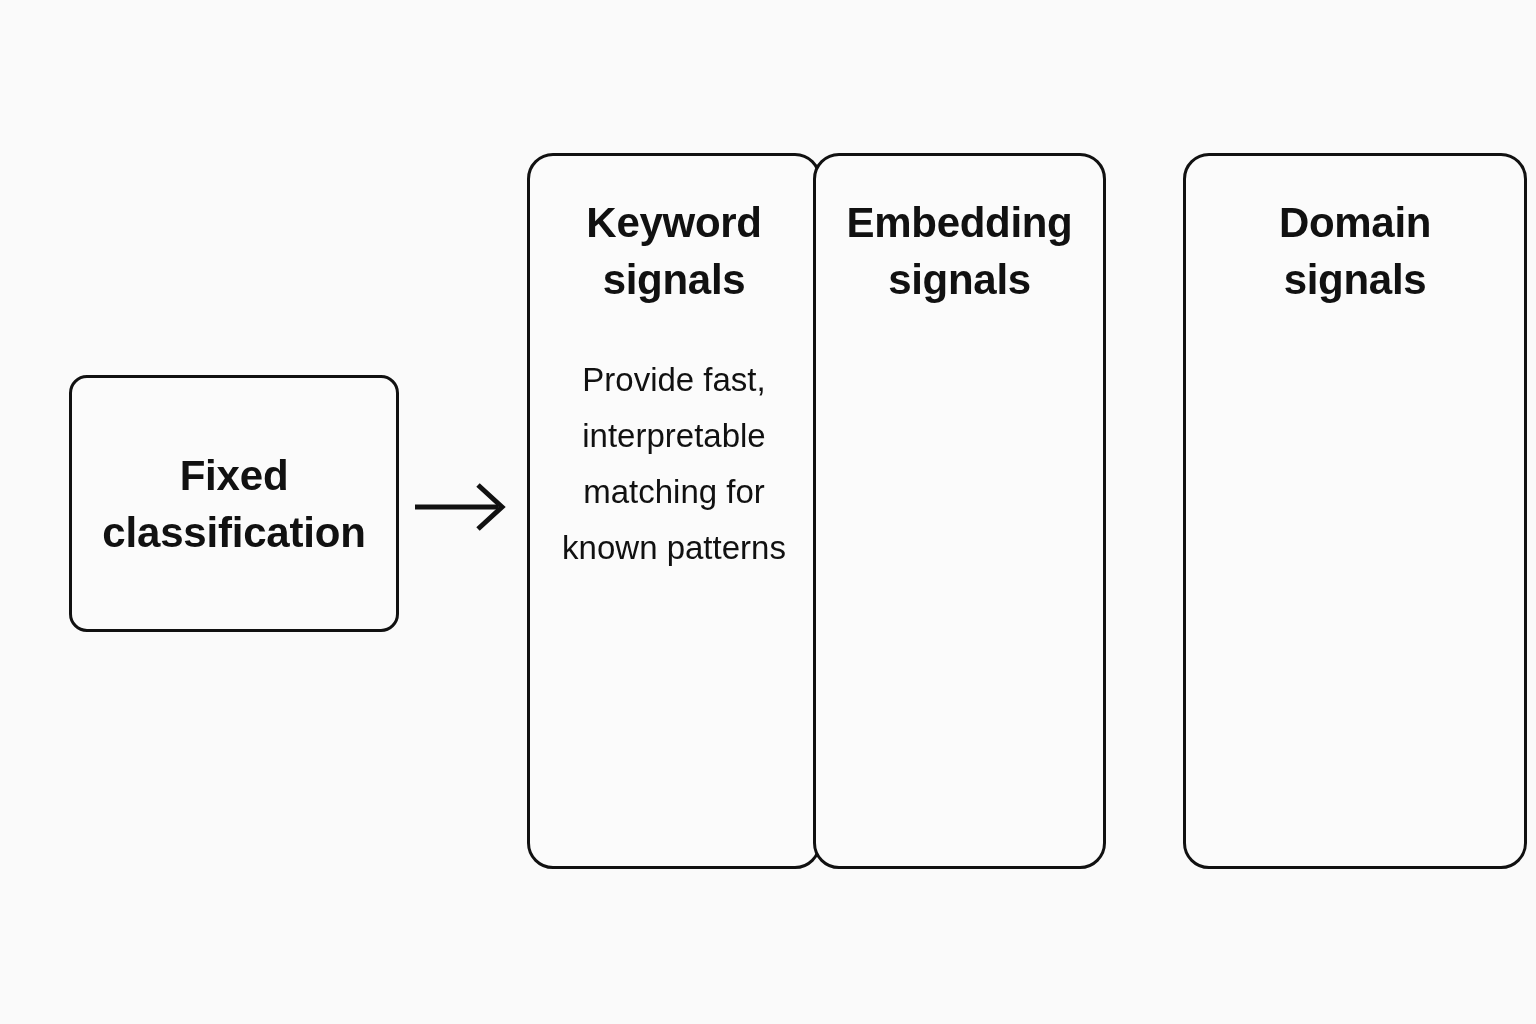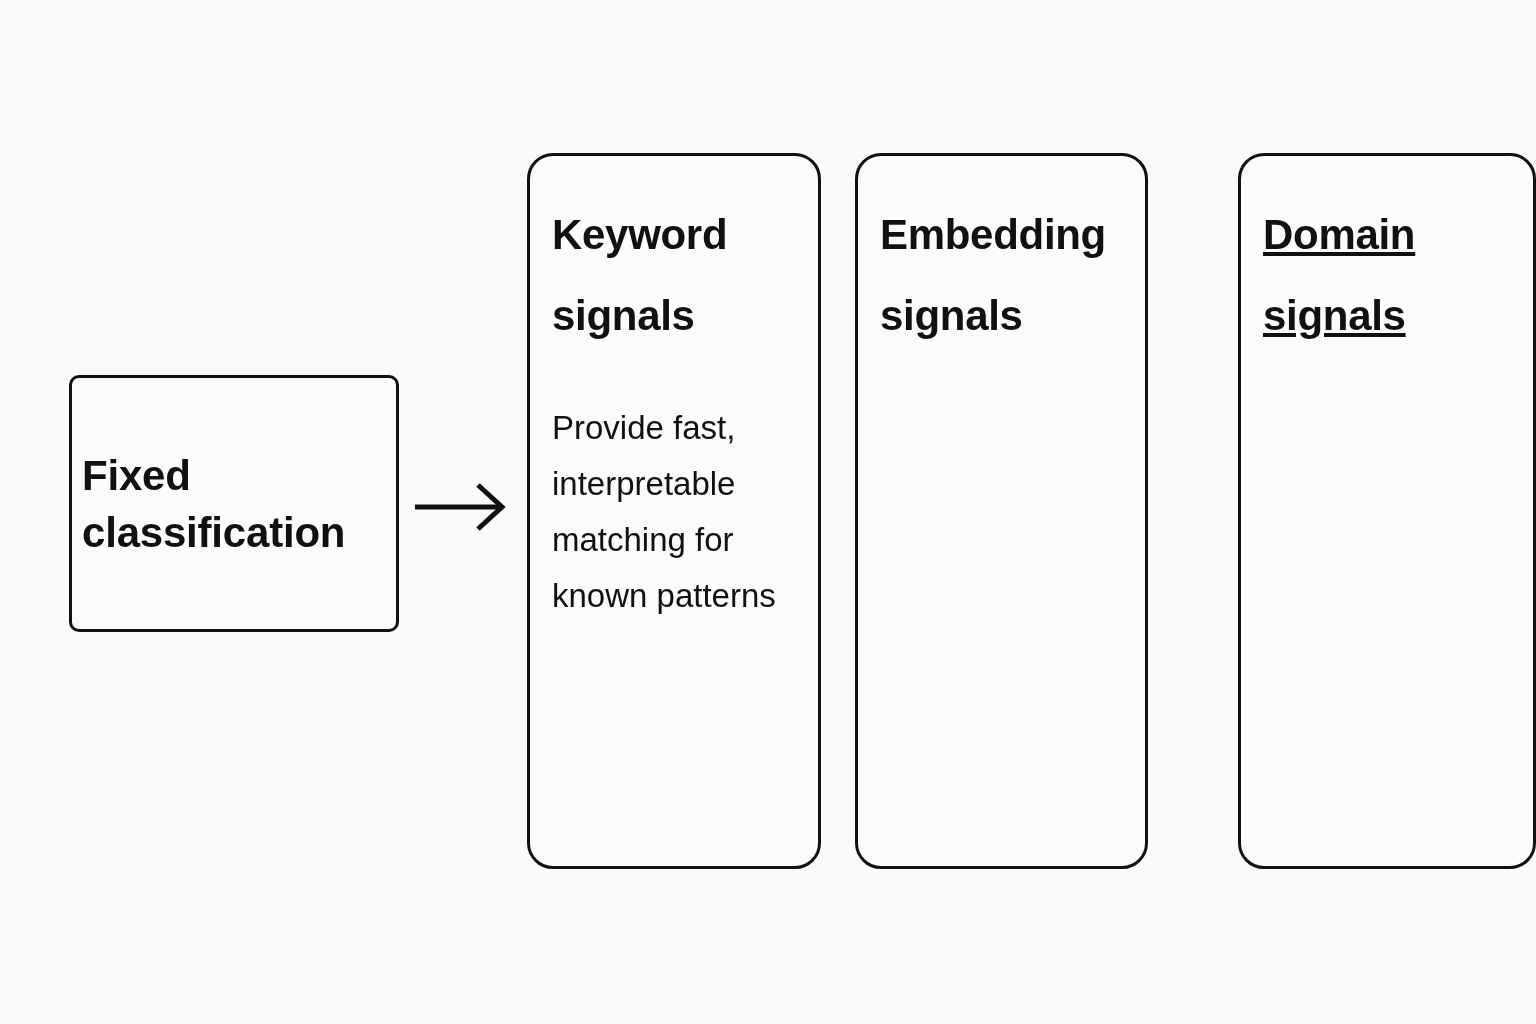--- a/index.html
+++ b/index.html
@@ -24,25 +24,26 @@
 
   
   .source-node {
     position: absolute;
     left: 69px;
     top: 375px;
     width: 330px;
     height: 257px;
     box-sizing: border-box;
     border: 3px solid #111111;
-    border-radius: 10px;
+    border-radius: 18px;
     background: #fbfbfb;
     display: flex;
     align-items: center;
     justify-content: center;
+    text-align: center;
   }
   .source-label {
     font-size: 42px;
     font-weight: bold;
     line-height: 57px;
     letter-spacing: -0.2px;
     padding: 0 10px;
   }
 
   
@@ -62,36 +63,37 @@
     box-sizing: border-box;
     border: 3px solid #111111;
     border-radius: 26px;
     background: #fbfbfb;
     display: flex;
     flex-direction: column;
     align-items: center;
     padding: 38px 22px 0 22px;
   }
   .card-1 { left: 527px;  width: 294px; }
-  .card-2 { left: 855px;  width: 293px; }
-  .card-3 { left: 1238px; width: 298px; text-decoration: underline; }
+  .card-2 { left: 813px;  width: 293px; }
+  .card-3 { left: 1183px; width: 344px; }
 
   .card-title {
     font-size: 42px;
     font-weight: bold;
-    line-height: 81px;
+    line-height: 57px;
     letter-spacing: -0.3px;
-    text-align: left;
+    text-align: center;
     margin: 0;
     width: 100%;
   }
   .card-body {
     font-size: 33px;
     font-weight: normal;
     line-height: 56px;
+    text-align: center;
     margin: 0;
     width: 100%;
     padding-top: 44px;
   }
   .card-3 .card-body { padding-top: 44px; }
 </style>
 </head>
 <body>
 
 <div id="canvas">

